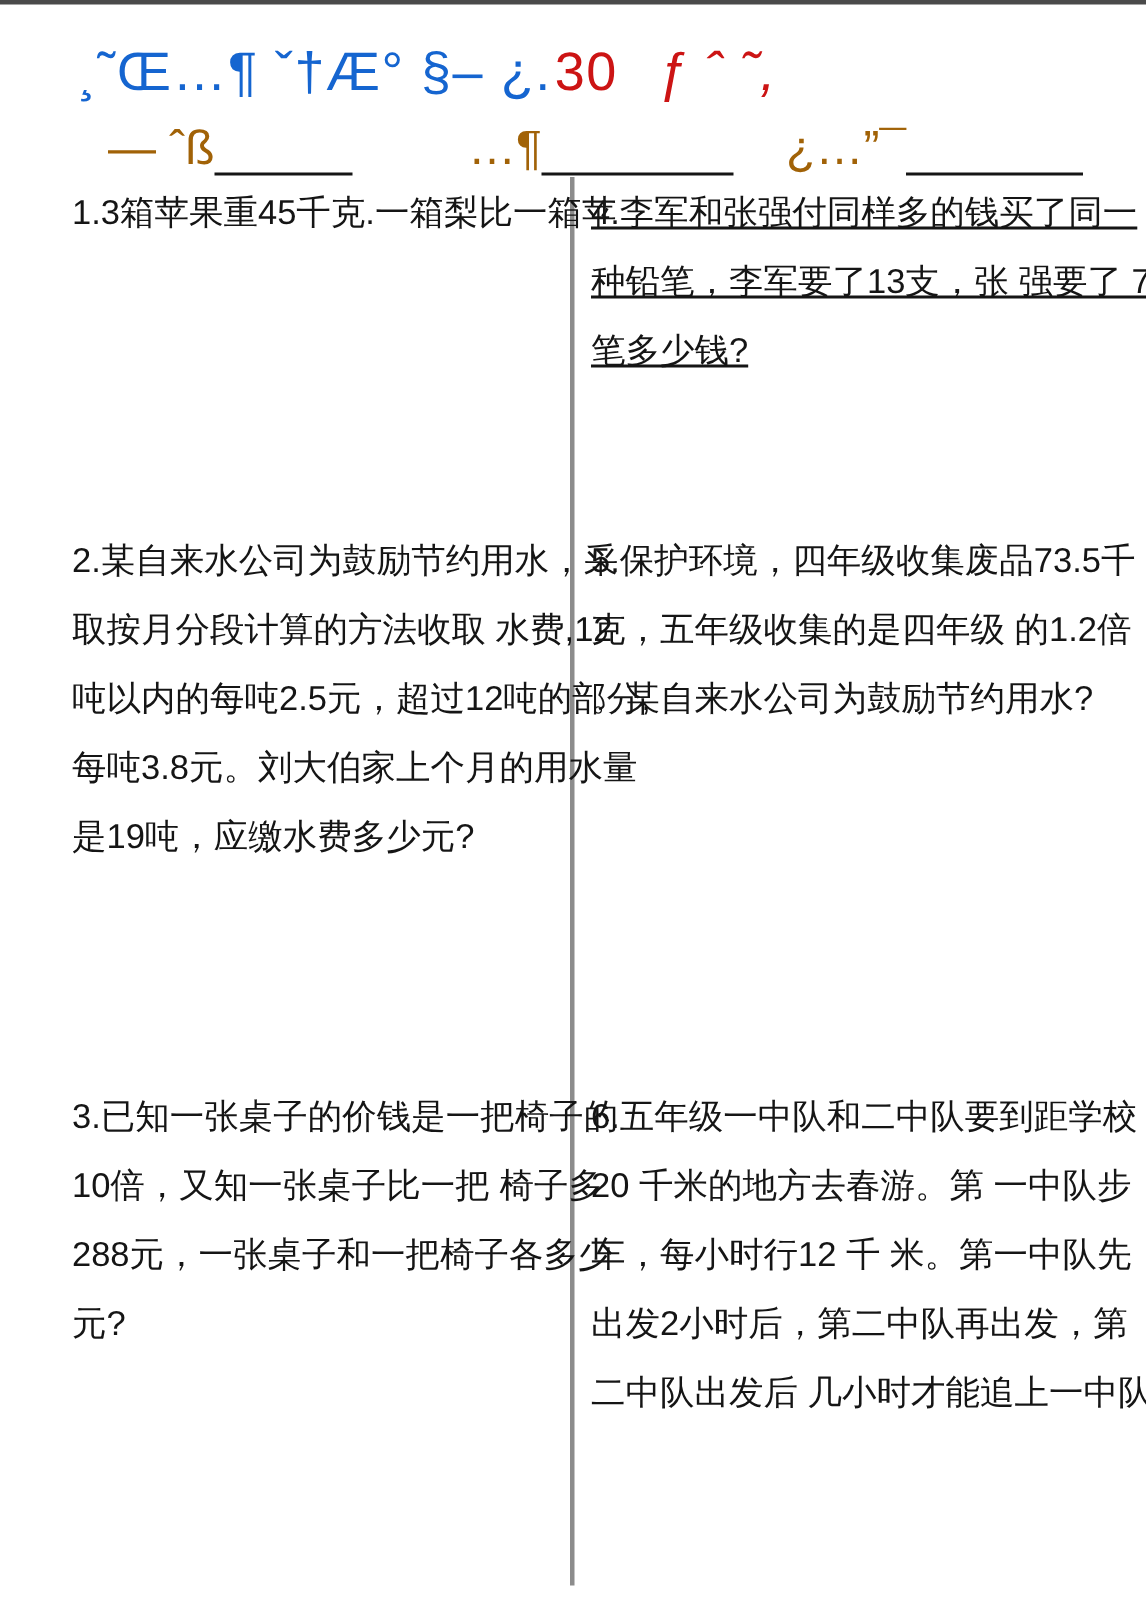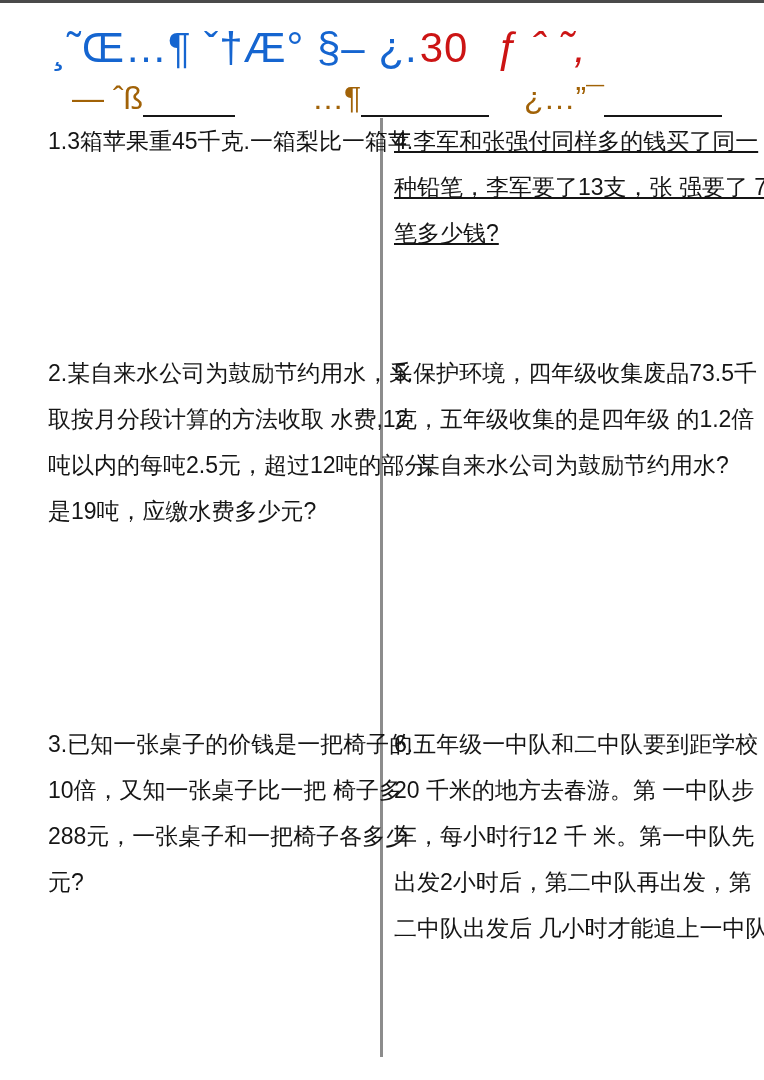--- a/index.html
+++ b/index.html
@@ -14,21 +14,21 @@
   }
   .top-rule {
     position: absolute;
     top: 0; left: 0;
     width: 764px; height: 3px;
     background: #4a4a4a;
   }
   .title {
     position: absolute;
     left: 52px; top: 20px;
-    font-size: 42px;
+    font-size: 36px;
     line-height: 56px;
     letter-spacing: 1px;
     white-space: nowrap;
     color: #1565d0;
   }
   .title .red { color: #cc1414; }
   .title .red-num { margin-left: 2px; }
   .title .red-suffix { margin-left: 26px; font-style: italic; }
   .subtitle {
     position: absolute;
@@ -96,20 +96,21 @@
   <div class="divider"></div>
 
   <div class="problem p1">
     <div>1.3箱苹果重45千克.一箱梨比一箱苹</div>
   </div>
 
   <div class="problem p2">
     <div>2.某自来水公司为鼓励节约用水，采</div>
     <div>取按月分段计算的方法收取 水费,12</div>
     <div>吨以内的每吨2.5元，超过12吨的部分,</div>
+    <div>每吨3.8元。刘大伯家上个月的用水量</div>
     <div>是19吨，应缴水费多少元?</div>
   </div>
 
   <div class="problem p3">
     <div>3.已知一张桌子的价钱是一把椅子的</div>
     <div>10倍，又知一张桌子比一把 椅子多</div>
     <div>288元，一张桌子和一把椅子各多少</div>
     <div>元?</div>
   </div>
 

